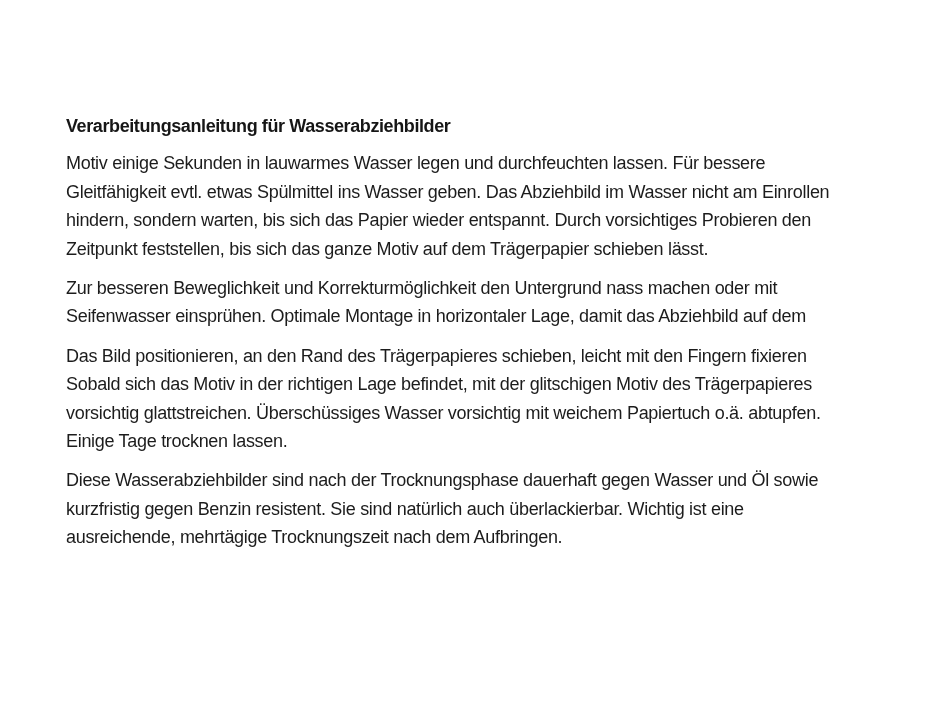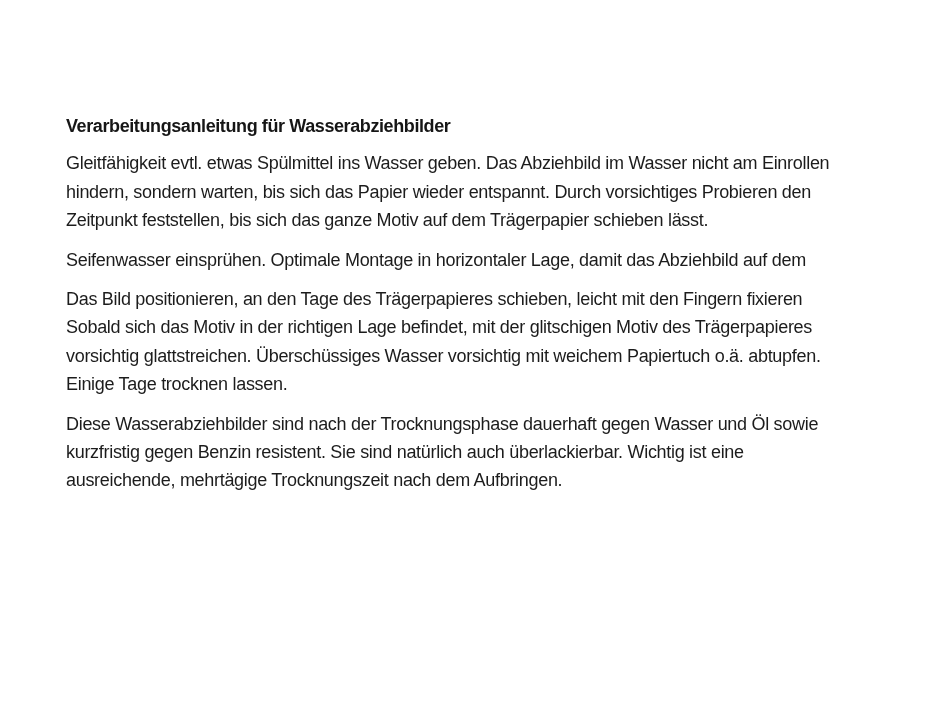--- a/index.html
+++ b/index.html
@@ -52,31 +52,33 @@
 </style>
 </head>
 <body>
 
 <div class="page">
   <div class="content">
 
     <div class="doc-title">Verarbeitungsanleitung für Wasserabziehbilder</div>
 
     <div class="paragraph">
+      <div class="text-line">Motiv einige Sekunden in lauwarmes Wasser legen und durchfeuchten lassen. Für bessere</div>
       <div class="text-line">Gleitfähigkeit evtl. etwas Spülmittel ins Wasser geben. Das Abziehbild im Wasser nicht am Einrollen</div>
       <div class="text-line">hindern, sondern warten, bis sich das Papier wieder entspannt. Durch vorsichtiges Probieren den</div>
       <div class="text-line">Zeitpunkt feststellen, bis sich das ganze Motiv auf dem Trägerpapier schieben lässt.</div>
     </div>
 
     <div class="paragraph">
+      <div class="text-line">Zur besseren Beweglichkeit und Korrekturmöglichkeit den Untergrund nass machen oder mit</div>
       <div class="text-line">Seifenwasser einsprühen. Optimale Montage in horizontaler Lage, damit das Abziehbild auf dem</div>
     </div>
 
     <div class="paragraph">
-      <div class="text-line">Das Bild positionieren, an den Tage des Trägerpapieres schieben, leicht mit den Fingern fixieren</div>
+      <div class="text-line">Das Bild positionieren, an den Rand des Trägerpapieres schieben, leicht mit den Fingern fixieren</div>
       <div class="text-line">Sobald sich das Motiv in der richtigen Lage befindet, mit der glitschigen Motiv des Trägerpapieres</div>
       <div class="text-line">vorsichtig glattstreichen. Überschüssiges Wasser vorsichtig mit weichem Papiertuch o.ä. abtupfen.</div>
       <div class="text-line">Einige Tage trocknen lassen.</div>
     </div>
 
     <div class="paragraph">
       <div class="text-line">Diese Wasserabziehbilder sind nach der Trocknungsphase dauerhaft gegen Wasser und Öl sowie</div>
       <div class="text-line">kurzfristig gegen Benzin resistent. Sie sind natürlich auch überlackierbar. Wichtig ist eine</div>
       <div class="text-line">ausreichende, mehrtägige Trocknungszeit nach dem Aufbringen.</div>
     </div>

